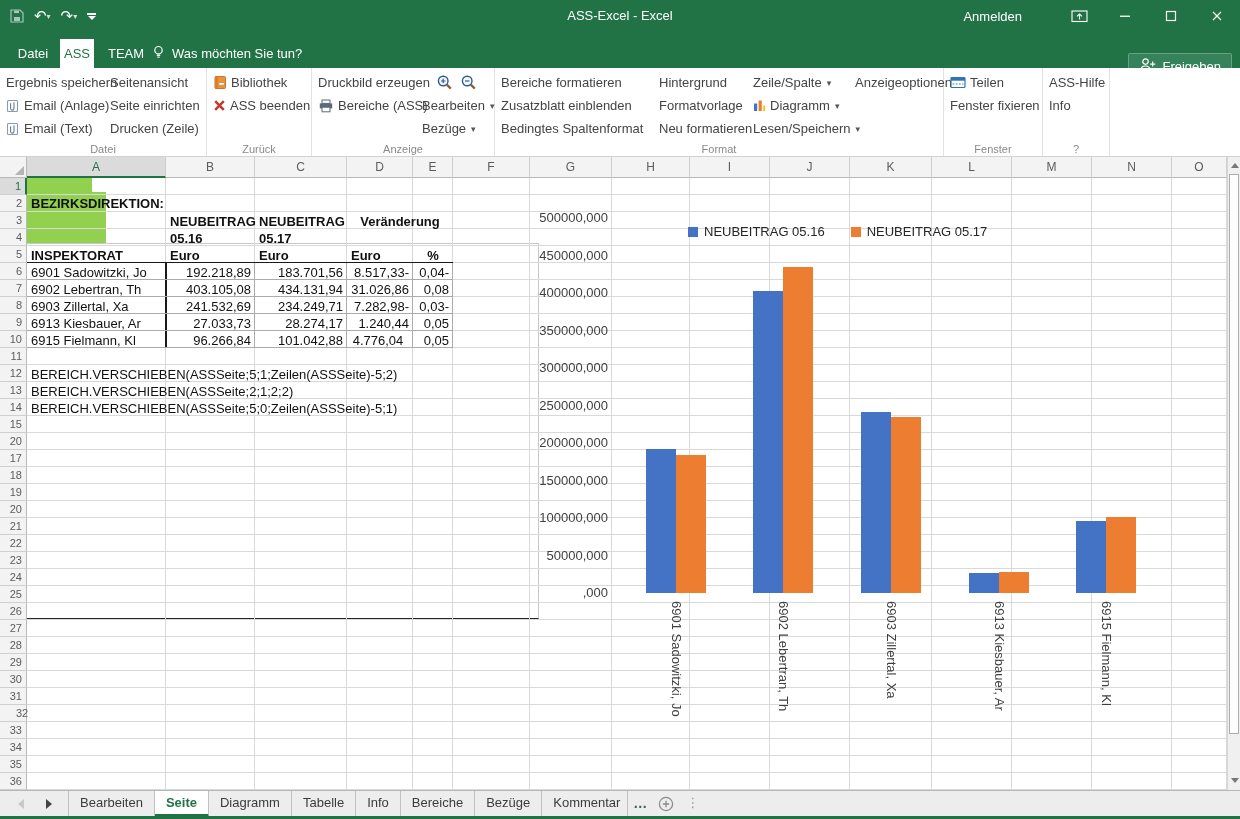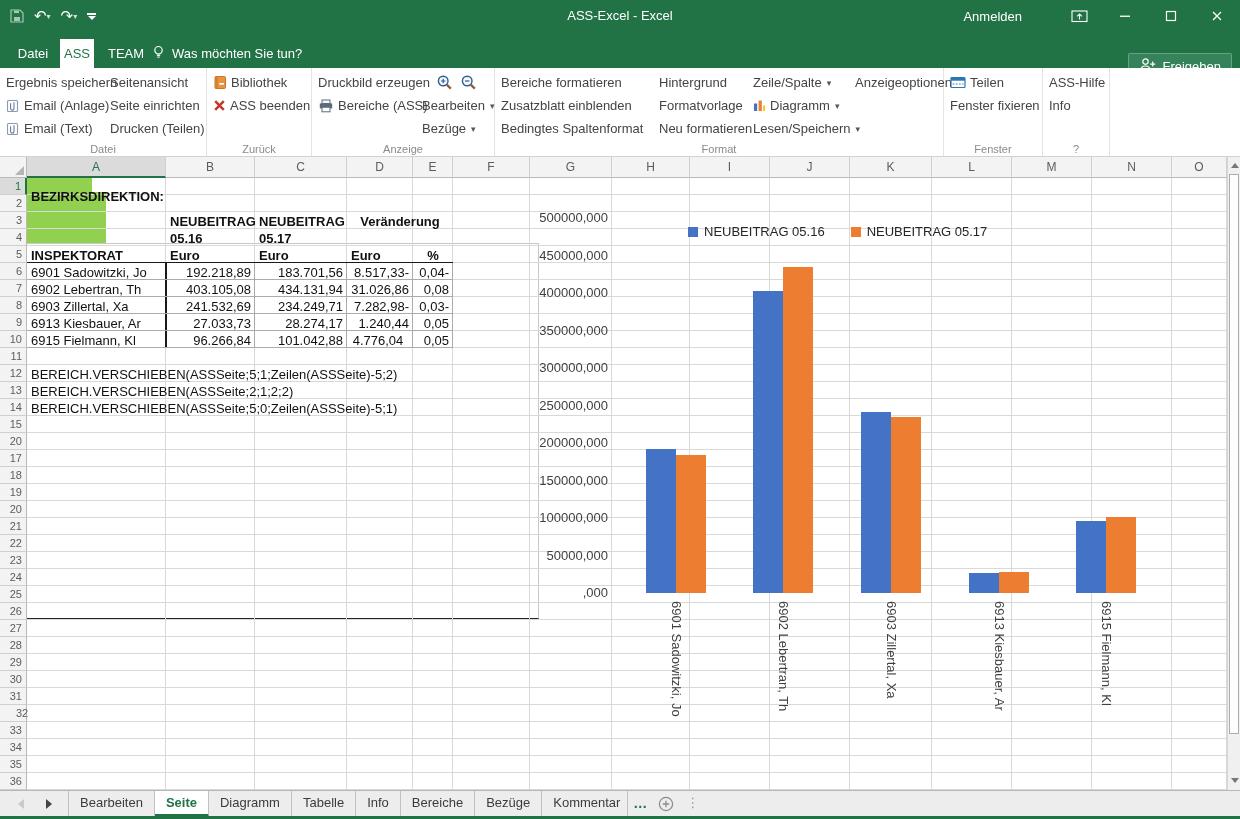--- a/index.html
+++ b/index.html
@@ -156,21 +156,21 @@
           </div>
         </div>
         <div class="rcol" style="width: 94px;">
           <div class="ritem">
             <span class="lbl">Seitenansicht</span>
           </div>
           <div class="ritem">
             <span class="lbl">Seite einrichten</span>
           </div>
           <div class="ritem">
-            <span class="lbl">Drucken (Teilen)</span>
+            <span class="lbl">Drucken (Zeile)</span>
           </div>
         </div>
         <div class="rglabel" style="">Datei</div>
       </div>
       <div class="rgroup" style="">
         <div class="rcol" style="width: 96px;">
           <div class="ritem">
             <span style="display: inline-flex; align-items: center; justify-content: center;">
               <svg width="14" height="15" viewBox="0 0 14 15">
                 <rect x="2" y="1.5" width="10.5" height="12" rx="1" fill="#e8933d" stroke="#c8762e"></rect>
@@ -424,21 +424,21 @@
       <div class="gline" style="left: 529px; top: 178px; width: 1px; height: 612px;"></div>
       <div class="gline" style="left: 611px; top: 178px; width: 1px; height: 612px;"></div>
       <div class="gline" style="left: 689px; top: 178px; width: 1px; height: 612px;"></div>
       <div class="gline" style="left: 769px; top: 178px; width: 1px; height: 612px;"></div>
       <div class="gline" style="left: 849px; top: 178px; width: 1px; height: 612px;"></div>
       <div class="gline" style="left: 931px; top: 178px; width: 1px; height: 612px;"></div>
       <div class="gline" style="left: 1011px; top: 178px; width: 1px; height: 612px;"></div>
       <div class="gline" style="left: 1091px; top: 178px; width: 1px; height: 612px;"></div>
       <div class="gline" style="left: 1171px; top: 178px; width: 1px; height: 612px;"></div>
       <div class="gline" style="left: 1226px; top: 178px; width: 1px; height: 612px;"></div>
-      <div class="celltxt bold" style="left: 31px; top: 189px;">BEZIRKSDIREKTION:</div>
+      <div class="celltxt bold" style="left: 31px; top: 196px;">BEZIRKSDIREKTION:</div>
       <div style="left: 26px; top: 177px; width: 141px; height: 19px; border: 2px solid rgb(33, 115, 70);"></div>
       <div style="left: 162px; top: 191px; width: 5px; height: 5px; background: rgb(33, 115, 70); border: 1px solid rgb(255, 255, 255);"></div>
       <div style="left: 168px; top: 179px; width: 87px; height: 15px; display: flex; box-shadow: rgba(0, 0, 0, 0.3) 1px 2px 3px;">
         <div style="width: 72px; height: 15px; background: rgb(255, 255, 255); border-top: 1px solid rgb(127, 127, 127); border-bottom: 1px solid rgb(127, 127, 127); border-left: 1px solid rgb(127, 127, 127); border-image: initial; border-right: none; font-size: 11px; line-height: 13px; text-align: center; color: rgb(17, 17, 17);">40 Stuttgart</div>
         <div style="width: 15px; height: 15px; background: rgb(232, 232, 232); border: 1px solid rgb(127, 127, 127); display: flex; align-items: center; justify-content: center;">
           <span style="width:0;height:0;border-left:3.5px solid transparent;border-right:3.5px solid transparent;border-top:4.5px solid #444;"></span>
         </div>
       </div>
       <div style="left: 27px; top: 212px; width: 139px; height: 51px; background: rgb(234, 241, 222);"></div>
       <div class="celltxt bold" style="left: 31px; top: 248px;">INSPEKTORAT</div>

